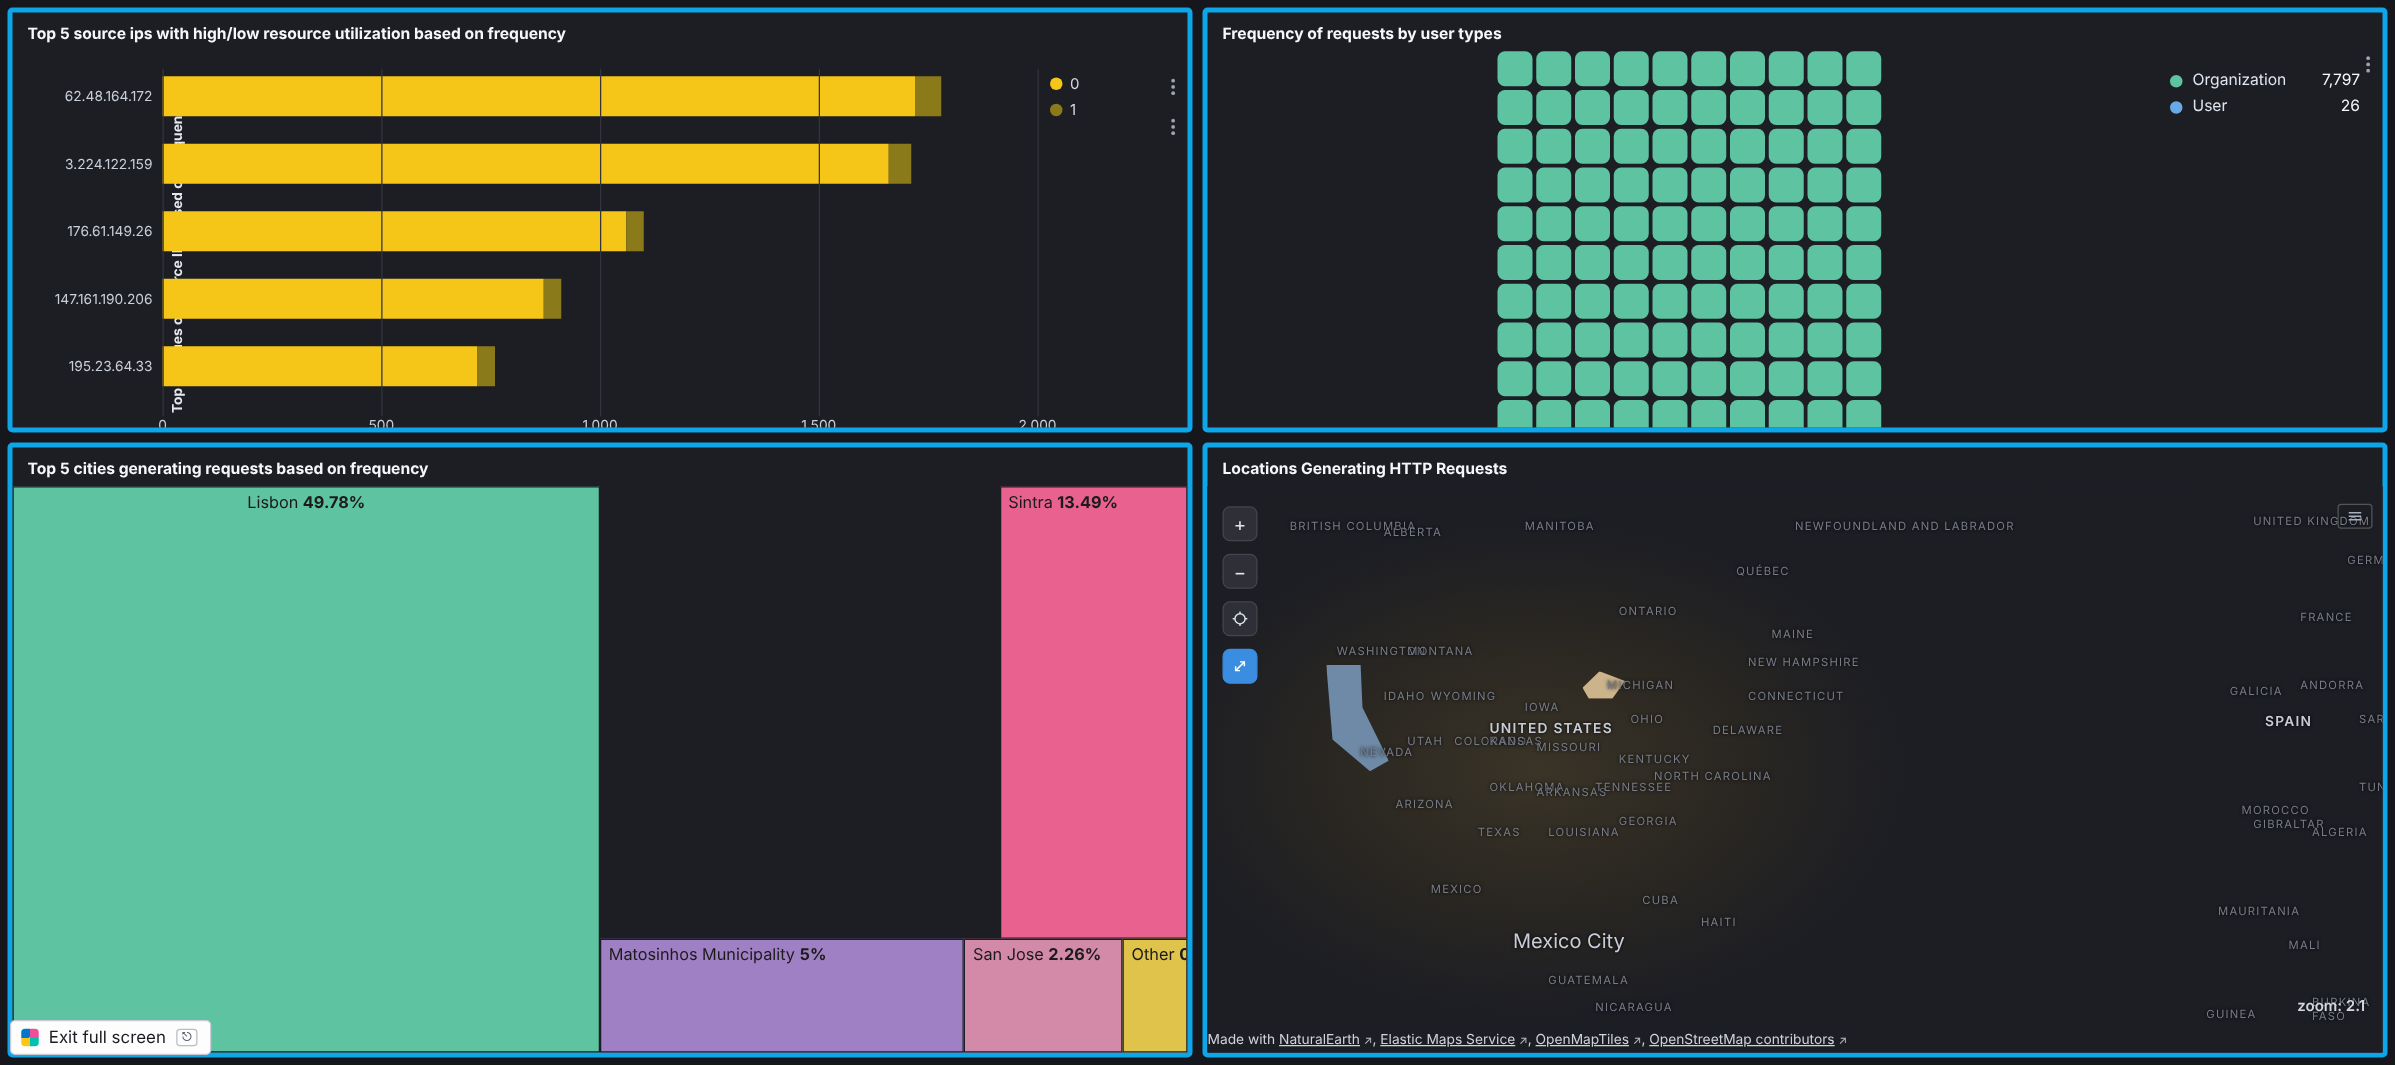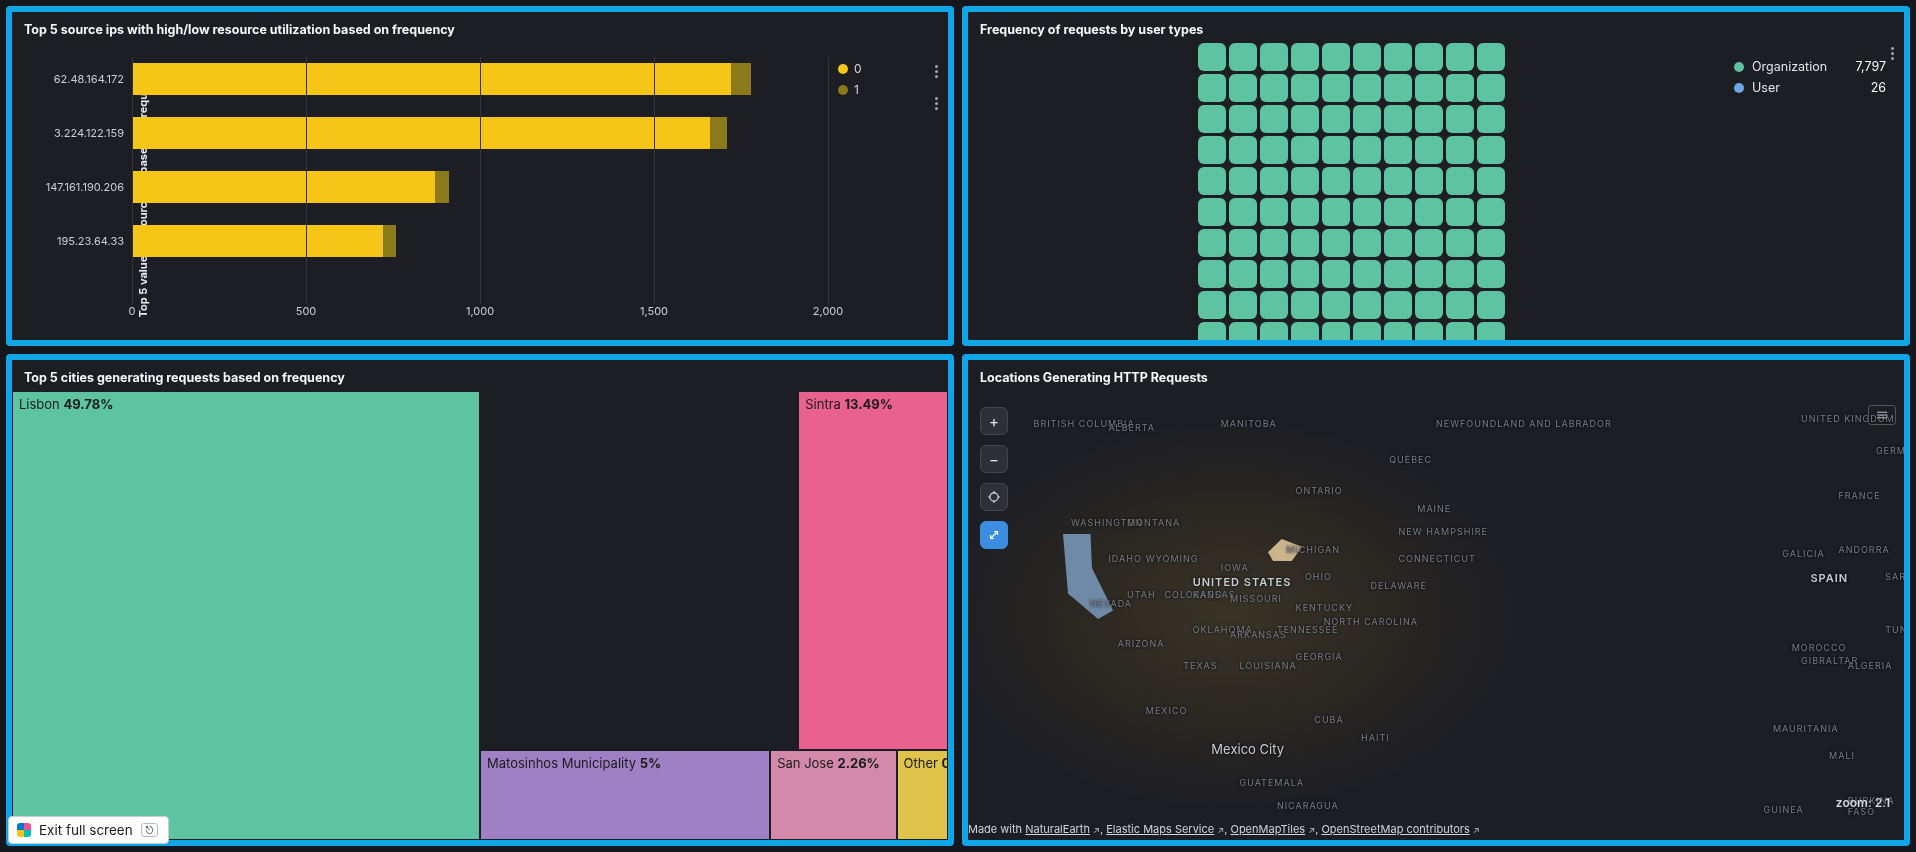--- a/index.html
+++ b/index.html
@@ -15,21 +15,21 @@
     display: grid;
     grid-template-columns: 1fr 1fr;
     grid-template-rows: 340px 1fr;
     gap: 8px;
     padding: 6px;
     width: 1916px;
     height: 852px;
   }
   .panel {
     background: #1d1e24;
-    border: 6px solid #0ea5e9;
+    border: 4px solid #0ea5e9;
     border-radius: 4px;
     display: flex;
     flex-direction: column;
     overflow: hidden;
     position: relative;
   }
   .panel-title {
     font-size: 12.5px;
     font-weight: 700;
     color: #f5f7fa;
@@ -100,21 +100,21 @@
     position:absolute; inset:0;
     background:
       radial-gradient(ellipse 420px 280px at 28% 50%, #3a3427 0%, #2a2722 38%, #1d1e24 70%),
       radial-gradient(ellipse 260px 320px at 94% 38%, #2d2a22 0%, #1d1e24 65%),
       radial-gradient(ellipse 220px 200px at 92% 82%, #2d2a22 0%, #1d1e24 65%),
       #1d1e24;
   }
   .map-label { position:absolute; font-size:9px; letter-spacing:1px;
                color:#777c88; text-transform:uppercase; text-shadow:0 0 3px #000; pointer-events:none;}
   .map-label.big { font-size:11px; color:#c7ccd6; font-weight:600; }
-  .map-label.city { text-transform:none; letter-spacing:0; font-size:13px; color:#c7ccd6; }
+  .map-label.city { text-transform:none; letter-spacing:0; font-size:16px; color:#c7ccd6; }
   .region-ca {
     position:absolute; left:95px; top:143px; width:50px; height:85px;
     background:#6f8aa6; clip-path: polygon(0% 0%, 55% 0%, 58% 40%, 100% 90%, 70% 100%, 10% 70%);
   }
   .region-va {
     position:absolute; left:300px; top:148px; width:34px; height:22px;
     background:#cbb38b; clip-path: polygon(0% 60%, 40% 0%, 100% 35%, 70% 100%, 15% 100%);
   }
   .map-toolbar {
     position:absolute; left:12px; top:16px;
@@ -178,20 +178,27 @@
             <div class="bar-track">
               <div class="bar-fill-0" style="left: 0px; width: 86%;"></div>
               <div class="bar-fill-1" style="left: 86%; width: 3%;"></div>
             </div>
           </div>
           <div class="bar-row">
             <div class="bar-cat">3.224.122.159</div>
             <div class="bar-track">
               <div class="bar-fill-0" style="left: 0px; width: 83%;"></div>
               <div class="bar-fill-1" style="left: 83%; width: 2.5%;"></div>
+            </div>
+          </div>
+          <div class="bar-row">
+            <div class="bar-cat">176.61.149.26</div>
+            <div class="bar-track">
+              <div class="bar-fill-0" style="left: 0px; width: 53%;"></div>
+              <div class="bar-fill-1" style="left: 53%; width: 2%;"></div>
             </div>
           </div>
           <div class="bar-row">
             <div class="bar-cat">147.161.190.206</div>
             <div class="bar-track">
               <div class="bar-fill-0" style="left: 0px; width: 43.5%;"></div>
               <div class="bar-fill-1" style="left: 43.5%; width: 2%;"></div>
             </div>
           </div>
           <div class="bar-row">
@@ -367,21 +374,21 @@
             </div>
           </div>
       </div>
     </div>
   </section>
 
   <section class="panel">
     <div class="panel-title">Top 5 cities generating requests based on frequency</div>
     <div class="panel-body">
       <div class="treemap" id="treemap">
-          <div class="tm-cell" style="left: 0%; top: 0%; width: 50%; height: 100%; background: rgb(94, 195, 161);"><span>Lisbon</span> <span class="pct">49.78%</span></div>
+          <div class="tm-cell" style="left: 0%; top: 0%; width: 50%; height: 100%; background: rgb(94, 195, 161); text-align: center;"><span>Lisbon</span> <span class="pct">49.78%</span></div>
           <div class="tm-cell" style="left: 84%; top: 0%; width: 16%; height: 80%; background: rgb(233, 98, 143);"><span>Sintra</span> <span class="pct">13.49%</span></div>
           <div class="tm-cell" style="left: 50%; top: 80%; width: 31%; height: 20%; background: rgb(160, 128, 196);"><span>Matosinhos Municipality</span> <span class="pct">5%</span></div>
           <div class="tm-cell" style="left: 81%; top: 80%; width: 13.5%; height: 20%; background: rgb(210, 138, 168);"><span>San Jose</span> <span class="pct">2.26%</span></div>
           <div class="tm-cell" style="left: 94.5%; top: 80%; width: 5.5%; height: 20%; background: rgb(224, 195, 75);"><span>Other</span> <span class="pct">0.97%</span></div>
         </div>
     </div>
   </section>
 
   <section class="panel">
     <div class="panel-title">Locations Generating HTTP Requests</div>

